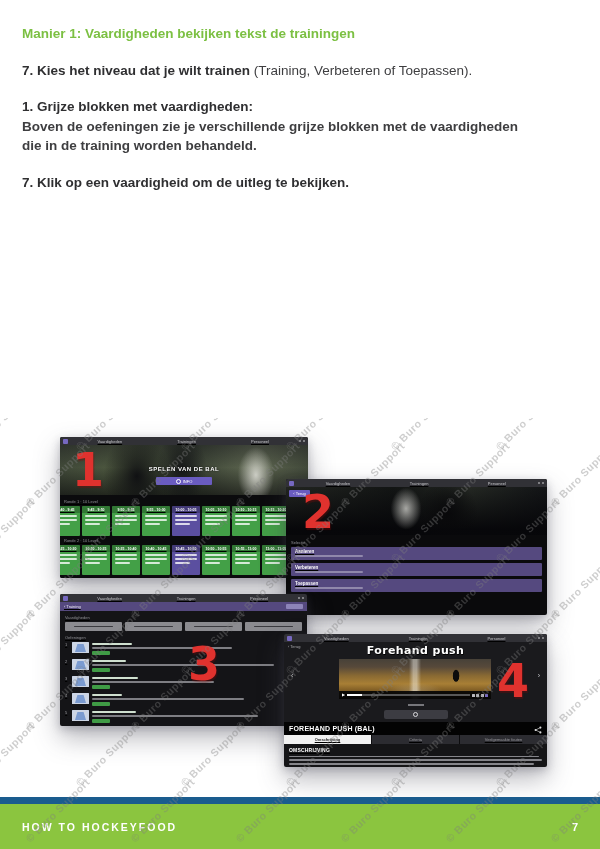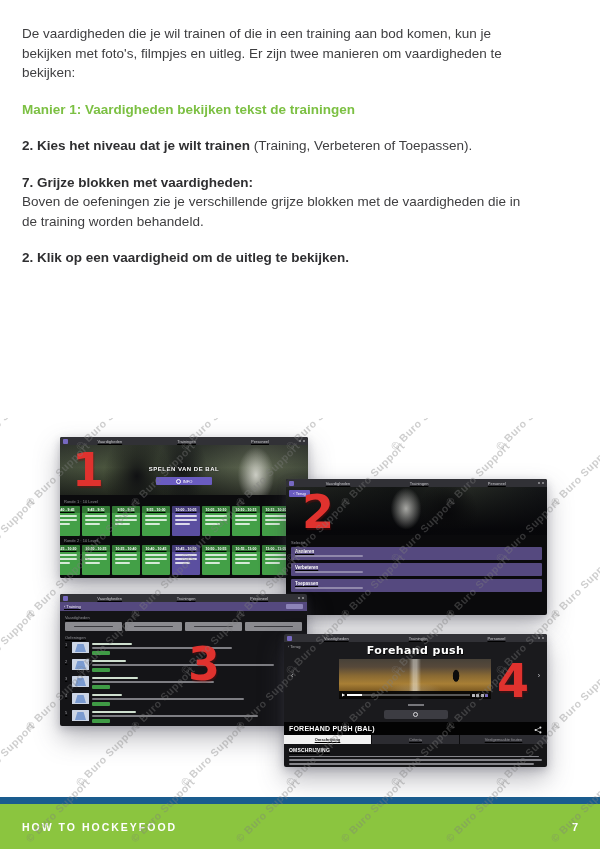--- a/index.html
+++ b/index.html
@@ -4,21 +4,21 @@
 <style>
   html,body{margin:0;padding:0;background:#ffffff;}
   body{font-family:"Liberation Sans","DejaVu Sans",sans-serif;}
   .page{position:relative;width:600px;height:849px;background:#fff;overflow:hidden;}
 
   
   .content{position:absolute;top:24px;left:22px;width:512px;color:#3e3e40;font-size:13.5px;line-height:19.5px;}
   .para{margin:0 0 17px 0;}
   .para b{color:#2f2f31;}
   .manier{margin:0 0 17px 0;font-size:13.5px;line-height:19.5px;font-weight:bold;color:#7cc043;}
-  .blockrest{display:block;font-weight:normal;}
+  .blockrest{display:block;font-weight:bold;}
 
   
   .montage{position:absolute;inset:0;}
   .shot{position:absolute;background:#0e0e10;border-radius:2px;overflow:hidden;
         box-shadow:0 12px 26px rgba(70,70,85,.38),0 3px 8px rgba(70,70,85,.28);text-decoration:underline;}
   .topbar{height:8px;background:#313136;display:flex;align-items:center;padding:0 3px;gap:2px;}
   .topbar .logo{width:5px;height:5px;background:#7668c0;border-radius:1px;flex:none;}
   .topbar .navs{flex:1;display:flex;justify-content:space-around;align-items:center;}
   .topbar .nav{font-size:4px;color:#c7c7cb;white-space:nowrap;}
   .topbar .win{display:flex;gap:1.5px;flex:none;}
@@ -120,25 +120,24 @@
   .fbar{position:absolute;left:0;top:804px;width:600px;height:45px;background:#8bc53f;display:flex;align-items:center;padding:0 22px;box-sizing:border-box;color:#fff;}
   .fbar .ftitle{font-size:10.5px;letter-spacing:2px;font-weight:bold;}
   .fbar .fpage{margin-left:auto;font-size:11px;font-weight:bold;}
 </style>
 </head>
 <body>
 
 <div class="page">
 
   <div class="content">
-    <p class="para">De vaardigheden die je wil trainen of die in een training aan bod komen, kun je bekijken met foto's, filmpjes en uitleg. Er zijn twee manieren om vaardigheden te bekijken:</p>
     <h2 class="manier">Manier 1: Vaardigheden bekijken tekst de trainingen</h2>
-    <p class="para"><b>2. Kies het niveau dat je wilt trainen</b><span> (Training, Verbeteren of Toepassen).</span></p>
-    <p class="para"><b>7. Grijze blokken met vaardigheden:</b><span class="blockrest">Boven de oefeningen zie je verschillende grijze blokken met de vaardigheden die in de training worden behandeld.</span></p>
-    <p class="para"><b>2. Klik op een vaardigheid om de uitleg te bekijken.</b></p>
+    <p class="para"><b>7. Kies het niveau dat je wilt trainen</b><span> (Training, Verbeteren of Toepassen).</span></p>
+    <p class="para"><b>1. Grijze blokken met vaardigheden:</b><span class="blockrest">Boven de oefeningen zie je verschillende grijze blokken met de vaardigheden die in de training worden behandeld.</span></p>
+    <p class="para"><b>7. Klik op een vaardigheid om de uitleg te bekijken.</b></p>
   </div>
 
   <div class="montage">
 
     <div class="shot s1">
       <div class="topbar">
         <i class="logo"></i>
         <span class="navs">
             <span class="nav">Vaardigheden</span>
             <span class="nav">Trainingen</span>

